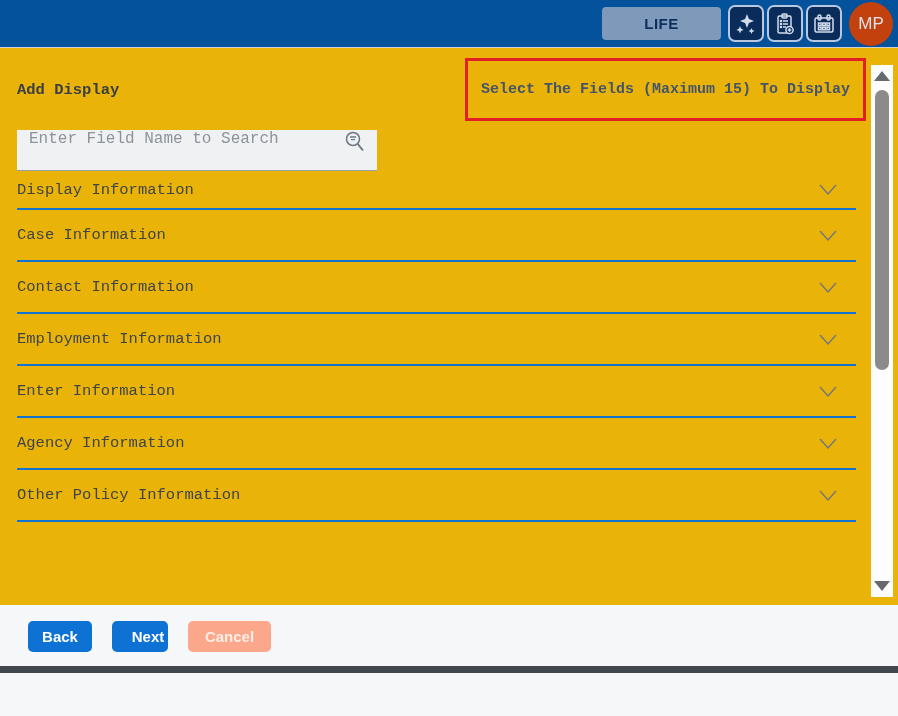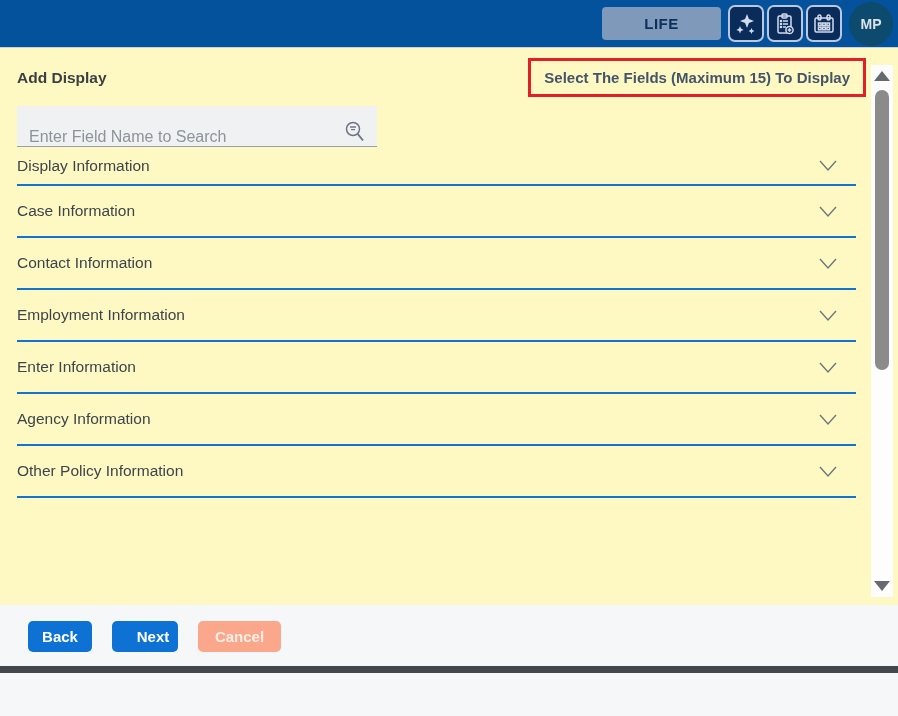--- a/index.html
+++ b/index.html
@@ -5,35 +5,35 @@
   * { margin:0; padding:0; box-sizing:border-box; }
   html,body { width:898px; height:716px; }
   body { font-family:"Liberation Sans", sans-serif; background:#f6f7f9; overflow:hidden; }
   .app { width:898px; height:716px; display:flex; flex-direction:column; background:#f6f7f9; }
 
   
   .topbar { height:47px; flex:0 0 47px; background:#04529c; display:flex; align-items:center; justify-content:flex-end; padding-right:5px; }
   .life-btn { width:119px; height:33px; background:#7e99b9; color:#0c2f5e; font-weight:bold; font-size:15px; letter-spacing:.5px; border:none; border-radius:4px; margin-right:7px; cursor:pointer; font-family:inherit; }
   .icon-btn { width:36px; height:37px; background:#0a2c5a; border:2px solid #b9c8e0; border-radius:7px; margin-right:3px; display:flex; align-items:center; justify-content:center; cursor:pointer; padding:0; }
   .icon-btn svg { stroke:#d3dced; fill:none; stroke-width:1.5; }
-  .avatar { width:44px; height:44px; border-radius:50%; background:#0c4a6e; color:#dde2ea; font-weight:bold; font-size:14px; display:flex; align-items:center; justify-content:center; margin-left:4px; cursor:pointer; }
+  .avatar { width:44px; height:44px; border-radius:50%; background:#c2410c; color:#dde2ea; font-weight:normal; font-size:17px; display:flex; align-items:center; justify-content:center; margin-left:4px; cursor:pointer; }
 
   
   .modal-header { height:43px; flex:0 0 43px; background:#f6f7f9; display:flex; align-items:center; position:relative; }
   .accent { width:6px; height:30px; background:#f15b2d; margin-left:10px; }
   .title { color:#1565af; font-size:19px; font-weight:bold; margin-left:13px; }
   .close { position:absolute; right:8px; top:9px; width:26px; height:26px; background:none; border:none; cursor:pointer; display:flex; align-items:center; justify-content:center; }
   .hdr-divider { height:1px; flex:0 0 1px; background:#cdd0d4; }
 
   
-  .modal-body { position:relative; height:557px; flex:0 0 557px; background:#fef9c3; }
+  .modal-body { position:relative; height:557px; flex:0 0 557px; background:#eab308;font-family:Liberation Mono, monospace; }
   .row-top { display:flex; justify-content:space-between; align-items:center; padding:10px 32px 0 17px; }
   .add-display { font-size:15.5px; font-weight:bold; color:#3b3f44; }
-  .fields-note { border:3px solid #e01f26; padding:8px 13px; color:#44546b; font-weight:bold; font-size:15px; }
-  .search-wrap { margin:9px 0 0 17px; width:360px; height:41px; background:#f0f1f3; border-bottom:1px solid #9ba0a6; display:flex; align-items:flex-end; padding:0 10px 0 12px; }
+  .fields-note { border:3px solid #e01f26; padding:20px 13px; color:#44546b; font-weight:bold; font-size:15px; }
+  .search-wrap { margin:9px 0 0 17px; width:360px; height:41px; background:#f0f1f3; border-bottom:1px solid #9ba0a6; display:flex; align-items:flex-start; padding:0 10px 0 12px; }
   .search-input { flex:1; border:none; background:transparent; outline:none; font-size:16px; color:#4a4f55; font-family:inherit; }
   .search-input::placeholder { color:#8d939b; opacity:1; }
   .search-icon { flex:0 0 auto; cursor:pointer; }
 
   .sections { margin:0 0 0 17px; width:839px; }
   .section-row { height:52px; display:flex; align-items:center; justify-content:space-between; border-bottom:2px solid #1373d2; cursor:pointer; }
   .section-row:first-child { height:39px; }
   .section-label { font-size:15.5px; color:#3e444b; }
   .chevron { margin-right:18px; stroke:#70767d; fill:none; stroke-width:1.4; }
 
@@ -42,21 +42,21 @@
   .sb-arrow { position:absolute; left:3px; width:0; height:0; border-left:8px solid transparent; border-right:8px solid transparent; cursor:pointer; }
   .sb-arrow.up { top:6px; border-bottom:10px solid #666a6e; }
   .sb-arrow.down { bottom:6px; border-top:10px solid #666a6e; }
   .sb-thumb { position:absolute; top:25px; left:4px; width:14px; height:280px; background:#8b8b8b; border-radius:7px; cursor:grab; }
 
   
   .footer { height:61px; flex:0 0 61px; background:#f6f7f9; display:flex; align-items:flex-start; padding:16px 0 0 28px; gap:20px; }
   .btn { height:31px; border:none; border-radius:5px; font-weight:bold; font-size:15px; cursor:pointer; font-family:inherit; }
   .btn-primary { background:#0d72d3; color:#ffffff; }
   .btn-back { width:64px; }
-  .btn-next { width:66px;padding-left:16px; }
+  .btn-next { width:56px;padding-left:16px; }
   .btn-cancel { width:83px; background:#fba78c; color:#fdeee6; }
   .bottom-bar { height:7px; flex:0 0 7px; background:#42474e; }
 </style>
 </head>
 <body>
 
 <div class="app">
 
   <header class="topbar">
     <button class="life-btn">LIFE</button>

